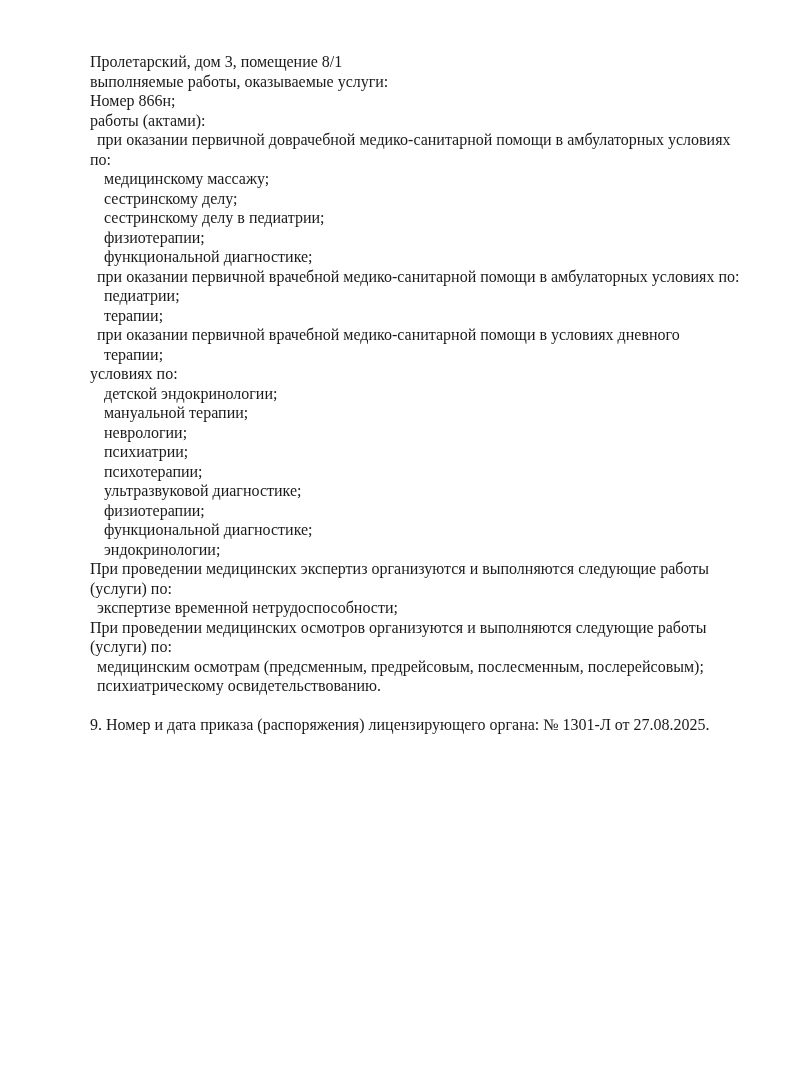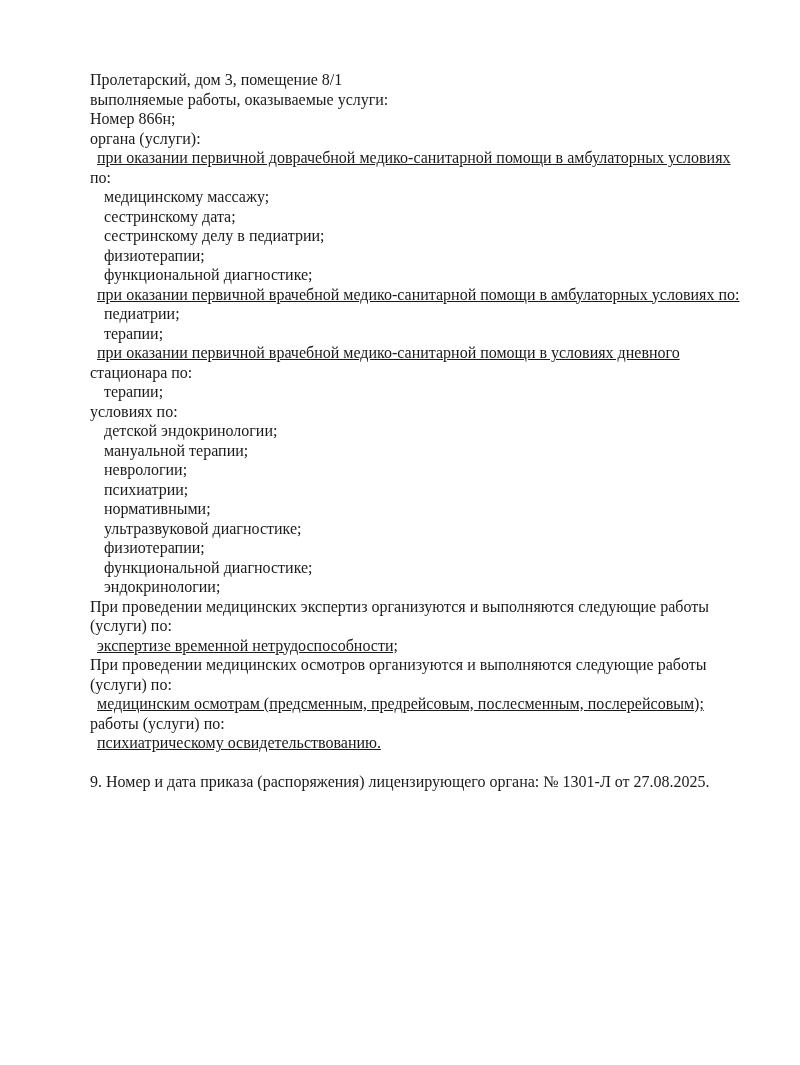--- a/index.html
+++ b/index.html
@@ -14,73 +14,71 @@
   }
   .page {
     position: relative;
     width: 800px;
     height: 1065px;
     background: #ffffff;
   }
   .doc-text {
     position: absolute;
     left: 90px;
-    top: 70px;
+    top: 52px;
     width: 660px;
   }
   .line {
     font-family: "Liberation Serif", "DejaVu Serif", serif;
     font-size: 16px;
     line-height: 19.5px;
     height: 19.5px;
     color: #1a1a1a;
     white-space: nowrap;
     overflow: visible;
   }
   .indent-0 { padding-left: 0; }
-  .indent-1 { padding-left: 7px; text-decoration: underline; }
+  .indent-1 { padding-left: 7px; }
   .indent-2 { padding-left: 14px; }
 </style>
 </head>
 <body>
 
 <div class="page">
   <div class="doc-text" id="doc-lines">
       <div class="line indent-0">Пролетарский, дом 3, помещение 8/1</div>
       <div class="line indent-0">выполняемые работы, оказываемые услуги:</div>
       <div class="line indent-0">Номер 866н;</div>
-      <div class="line indent-0">органа (услуги):</div>
+      <div class="line indent-0">работы (актами):</div>
       <div class="line indent-1">при оказании первичной доврачебной медико-санитарной помощи в амбулаторных условиях</div>
       <div class="line indent-0">по:</div>
       <div class="line indent-2">медицинскому массажу;</div>
-      <div class="line indent-2">сестринскому дата;</div>
+      <div class="line indent-2">сестринскому делу;</div>
       <div class="line indent-2">сестринскому делу в педиатрии;</div>
       <div class="line indent-2">физиотерапии;</div>
       <div class="line indent-2">функциональной диагностике;</div>
       <div class="line indent-1">при оказании первичной врачебной медико-санитарной помощи в амбулаторных условиях по:</div>
       <div class="line indent-2">педиатрии;</div>
       <div class="line indent-2">терапии;</div>
       <div class="line indent-1">при оказании первичной врачебной медико-санитарной помощи в условиях дневного</div>
-      <div class="line indent-0">стационара по:</div>
       <div class="line indent-2">терапии;</div>
       <div class="line indent-0">условиях по:</div>
       <div class="line indent-2">детской эндокринологии;</div>
       <div class="line indent-2">мануальной терапии;</div>
       <div class="line indent-2">неврологии;</div>
       <div class="line indent-2">психиатрии;</div>
-      <div class="line indent-2">нормативными;</div>
+      <div class="line indent-2">психотерапии;</div>
       <div class="line indent-2">ультразвуковой диагностике;</div>
       <div class="line indent-2">физиотерапии;</div>
       <div class="line indent-2">функциональной диагностике;</div>
       <div class="line indent-2">эндокринологии;</div>
       <div class="line indent-0">При проведении медицинских экспертиз организуются и выполняются следующие работы</div>
       <div class="line indent-0">(услуги) по:</div>
       <div class="line indent-1">экспертизе временной нетрудоспособности;</div>
       <div class="line indent-0">При проведении медицинских осмотров организуются и выполняются следующие работы</div>
       <div class="line indent-0">(услуги) по:</div>
       <div class="line indent-1">медицинским осмотрам (предсменным, предрейсовым, послесменным, послерейсовым);</div>
-      <div class="line indent-0">работы (услуги) по:</div>
       <div class="line indent-1">психиатрическому освидетельствованию.</div>
       <div class="line indent-0"></div>
       <div class="line indent-0">9. Номер и дата приказа (распоряжения) лицензирующего органа: № 1301-Л от 27.08.2025.</div>
       <div class="line indent-0"></div>
     </div>
 </div>
 
 </body></html>

